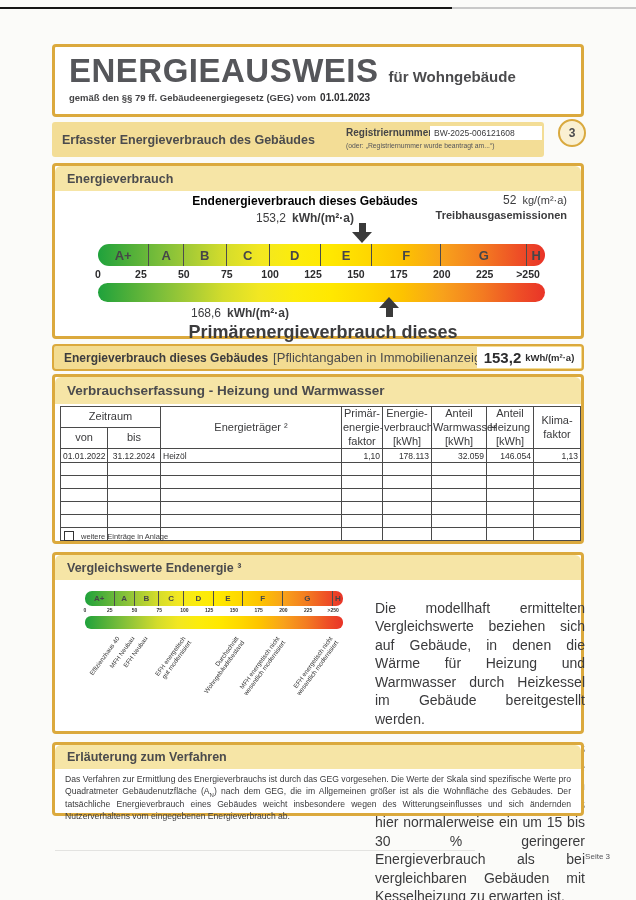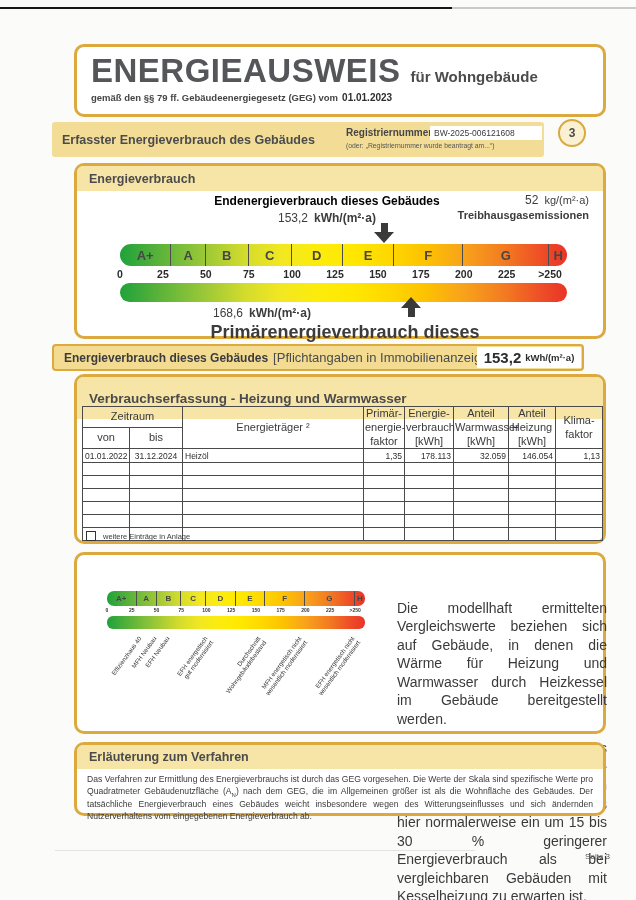--- a/index.html
+++ b/index.html
@@ -1,19 +1,19 @@
 <!DOCTYPE html>
 <html><head>
 <meta charset="utf-8">
 <style>
   html,body{margin:0;padding:0;}
   body{background:#e9e9e9;font-family:"Liberation Sans", sans-serif;}
   .page{position:relative;width:636px;height:900px;background:#fbfbf9;margin:0 auto;overflow:hidden;color:#3d3d3f;}
   .scanline{position:absolute;height:2px;}
-  .goldbox{position:absolute;background:#fff;border:3px solid #dba93d;border-radius:10px;box-sizing:border-box;margin-left:22px;}
+  .goldbox{position:absolute;background:#fff;border:3px solid #dba93d;border-radius:4px;box-sizing:border-box;}
   .strip{height:25px;background:#f6e5a6;border-radius:6px 6px 0 0;display:flex;align-items:center;padding-left:12px;font-weight:bold;font-size:12.5px;color:#4b4b4d;text-align:center;}
 
   
   .titlebox{left:52px;top:44px;width:532px;height:73px;padding:7px 0 0 14px;}
   .title-row{display:flex;align-items:baseline;}
   .main-title{font-size:33px;font-weight:bold;color:#55565a;letter-spacing:0.5px;line-height:1.05;}
   .title-suffix{font-size:15px;font-weight:bold;color:#4b4b4d;margin-left:10px;}
   .law-line{margin-top:3px;font-size:9.5px;font-weight:bold;color:#454547;}
   .law-date{font-size:10px;font-weight:bold;color:#2e2e30;margin-left:4px;}
 
@@ -60,21 +60,21 @@
   
   .valuebar{position:absolute;left:52px;top:344px;width:532px;height:27px;background:#f3dc92;border:2px solid #dba93d;border-radius:4px;box-sizing:border-box;}
   .valuebar .lbl{position:absolute;left:10px;top:0;height:23px;display:flex;align-items:center;font-size:12px;font-weight:bold;color:#3c3c3e;}
   .valuebar .lbl .bracket{font-size:13px;font-weight:normal;margin-left:5px;color:#4a4a4c;}
   .valuebar .vbox{position:absolute;right:1px;top:1px;bottom:1px;width:104px;background:#fff;display:flex;align-items:center;justify-content:center;}
   .valuebar .vbox .num{font-size:15px;font-weight:bold;color:#2c2c2e;}
   .valuebar .vbox .unit{font-size:9.5px;font-weight:bold;color:#2c2c2e;margin-left:4px;}
 
   
   .tablebox{left:52px;top:374px;width:532px;height:170px;}
-  .tablebox .strip{font-size:13.5px;height:42px;}
+  .tablebox .strip{font-size:13.5px;height:27px;}
   table.ctable{position:absolute;left:5px;top:29px;width:520px;border-collapse:collapse;table-layout:fixed;}
   table.ctable th, table.ctable td{border:1px solid #4a4a4a;box-sizing:border-box;}
   table.ctable th{font-weight:normal;font-size:11px;line-height:1.25;text-align:center;vertical-align:middle;white-space:pre-line;height:14px;padding:0 1px;color:#3a3a3c;}
   table.ctable td{height:14px;font-size:8.5px;color:#2e2e30;padding:0 2px;}
   table.ctable tr.empty td{height:13px;}
   td.al{text-align:left;padding-left:4px;}
   td.ac{text-align:center;}
   td.ar{text-align:right;padding-right:5px;}
   .chk-row{position:absolute;left:9px;top:154px;display:flex;align-items:center;font-size:7.5px;color:#3a3a3c;}
   .chk{width:8px;height:8px;border:1.2px solid #333;margin-right:7px;background:#fff;}
@@ -229,21 +229,21 @@
         <tr>
           <th>von</th>
           <th>bis</th>
         </tr>
       </thead>
       <tbody>
         <tr>
           <td class="ac">01.01.2022</td>
           <td class="ac">31.12.2024</td>
           <td class="al">Heizöl</td>
-          <td class="ar">1,35</td>
+          <td class="ar">1,10</td>
           <td class="ar">178.113</td>
           <td class="ar">32.059</td>
           <td class="ar">146.054</td>
           <td class="ar">1,13</td>
         </tr>
       <tr class="empty">
             <td></td>
             <td></td>
             <td></td>
             <td></td>
@@ -304,20 +304,21 @@
           </tr>
         </tbody>
     </table>
     <div class="chk-row">
       <span class="chk"></span>
       <span>weitere Einträge in Anlage</span>
     </div>
   </div>
 
   <div class="goldbox cmpbox">
+    <div class="strip">Vergleichswerte Endenergie ³</div>
 
     <div class="miniwrap">
       <div class="scale-bar mini grad">
         <div class="scale-seg dv" style="width:11.5%">A+</div>
         <div class="scale-seg dv" style="width:7.7%">A</div>
         <div class="scale-seg dv" style="width:9.6%">B</div>
         <div class="scale-seg dv" style="width:9.6%">C</div>
         <div class="scale-seg dv" style="width:11.5%">D</div>
         <div class="scale-seg dv" style="width:11.5%">E</div>
         <div class="scale-seg dv" style="width:15.4%">F</div>

